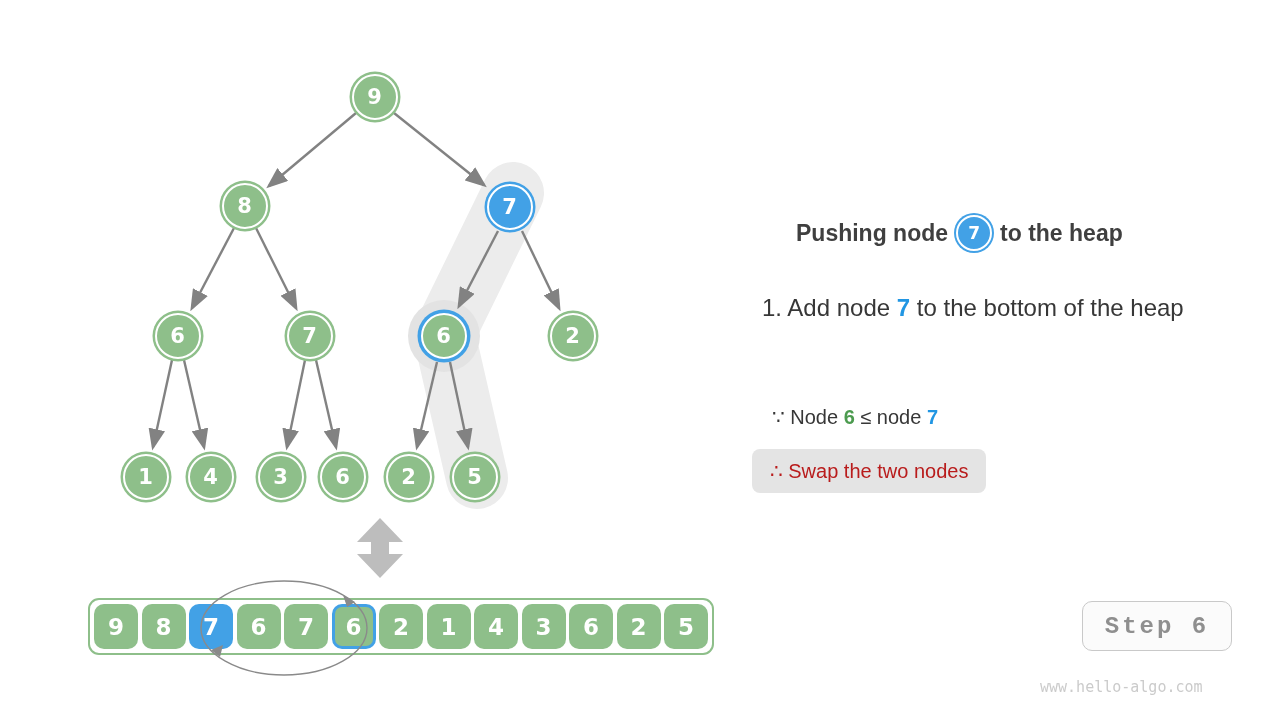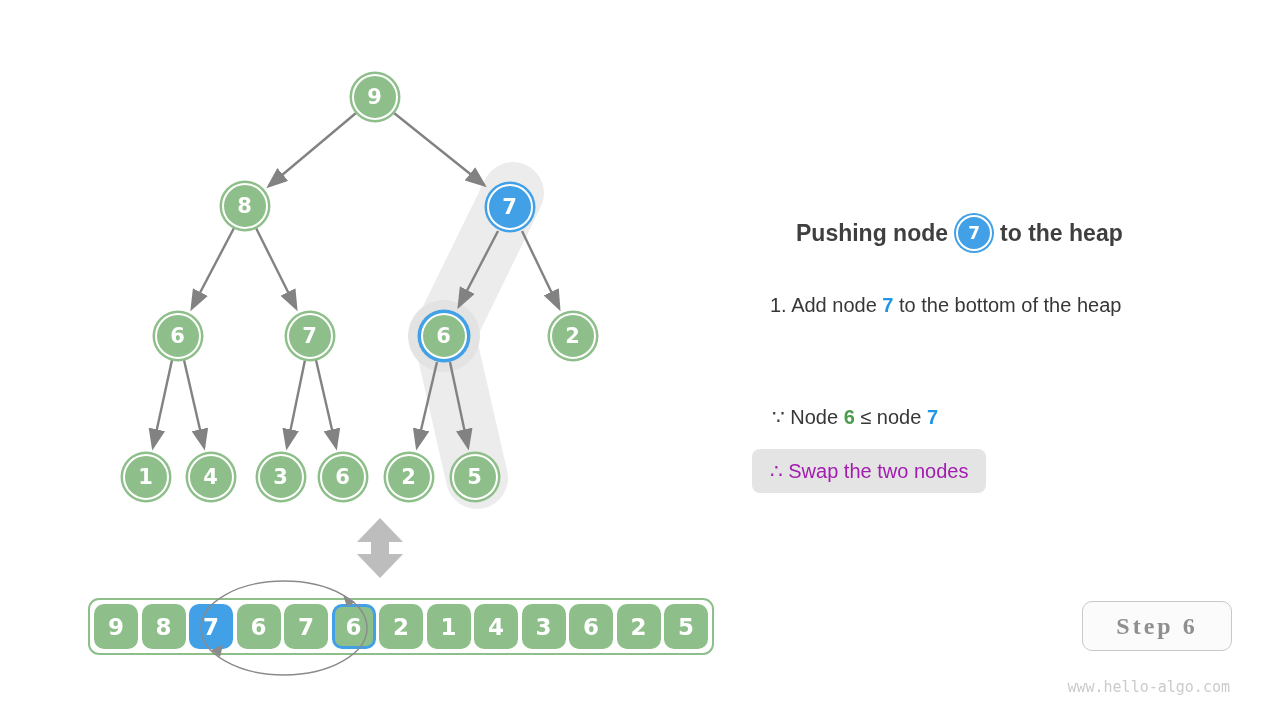--- a/index.html
+++ b/index.html
@@ -32,35 +32,35 @@
 
   
   .panel-title { position:absolute; left:752px; top:212px; height:42px; z-index:2;
                  display:flex; align-items:center; gap:8px;
                  font-size:23px; font-weight:bold; color:#3F3F3F;margin-left:44px; }
   .title-node { width:32px; height:32px; border-radius:50%; background:#42A1E6;
                 border:2px solid #fff; box-shadow:0 0 0 2px #42A1E6;
                 display:flex; align-items:center; justify-content:center;
                 font-family:"DejaVu Sans", sans-serif; font-size:17px; color:#fff;
                 box-sizing:content-box; }
-  .step-line { position:absolute; left:762px; z-index:2; font-size:20px; color:#373737;margin-left:8px; }
+  .step-line { position:absolute; left:762px; z-index:2; font-size:24px; color:#373737; }
   .blue-num  { color:#2196E3; font-weight:bold; }
   .green-num { color:#4C9B4F; font-weight:bold; }
   .because   { position:absolute; left:772px; top:405px; z-index:2; font-size:20px; color:#373737;text-align:right; }
-  .therefore { position:absolute; left:752px; top:449px; z-index:2; font-size:20px; color:#a21caf;
+  .therefore { position:absolute; left:752px; top:449px; z-index:2; font-size:20px; color:#b91c1c;
                background:#E4E4E4; border-radius:8px; padding:10px 18px; }
 
   
   .step-btn { position:absolute; left:1082px; top:601px; width:150px; height:50px; z-index:2;
               background:#FBFBFB; border:1.5px solid #C9C9C9; border-radius:10px;
               display:flex; align-items:center; justify-content:center;
-              font-family:Liberation Serif, serif; font-weight:bold; font-size:24px;
+              font-family:Liberation Mono, monospace; font-weight:bold; font-size:24px;
               letter-spacing:3px; color:#8F8F8F; cursor:pointer; }
   .site-footer { position:absolute; left:1040px; top:678px; width:190px; z-index:2;
-                 text-align:right; font-family:"DejaVu Sans Mono", monospace;
+                 text-align:left; font-family:"DejaVu Sans Mono", monospace;
                  font-size:15px; color:#CBCBCB; }
 </style>
 </head>
 <body>
 
 <div class="stage">
 
   <svg id="bg-layer" class="layer" width="1280" height="720">
     <defs>
       <marker id="ah" markerWidth="9" markerHeight="7" refX="7.5" refY="3.5" orient="auto">

